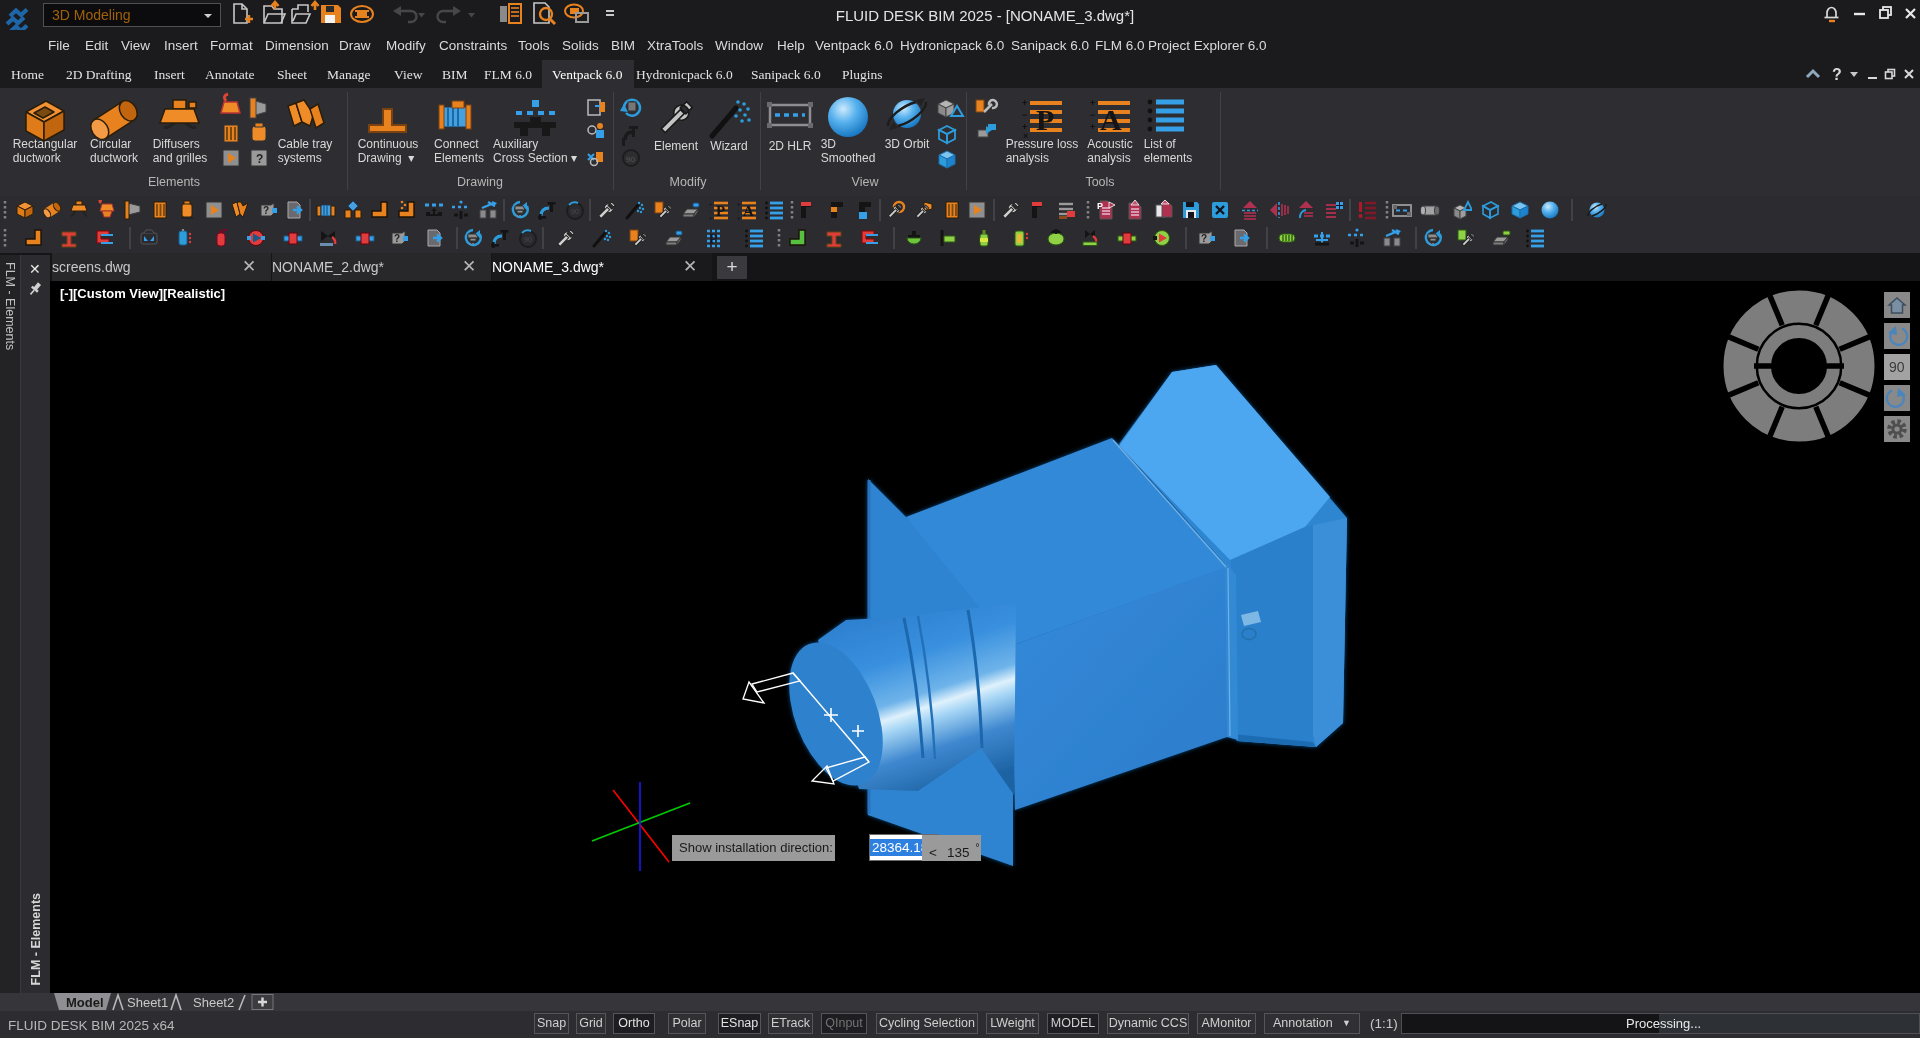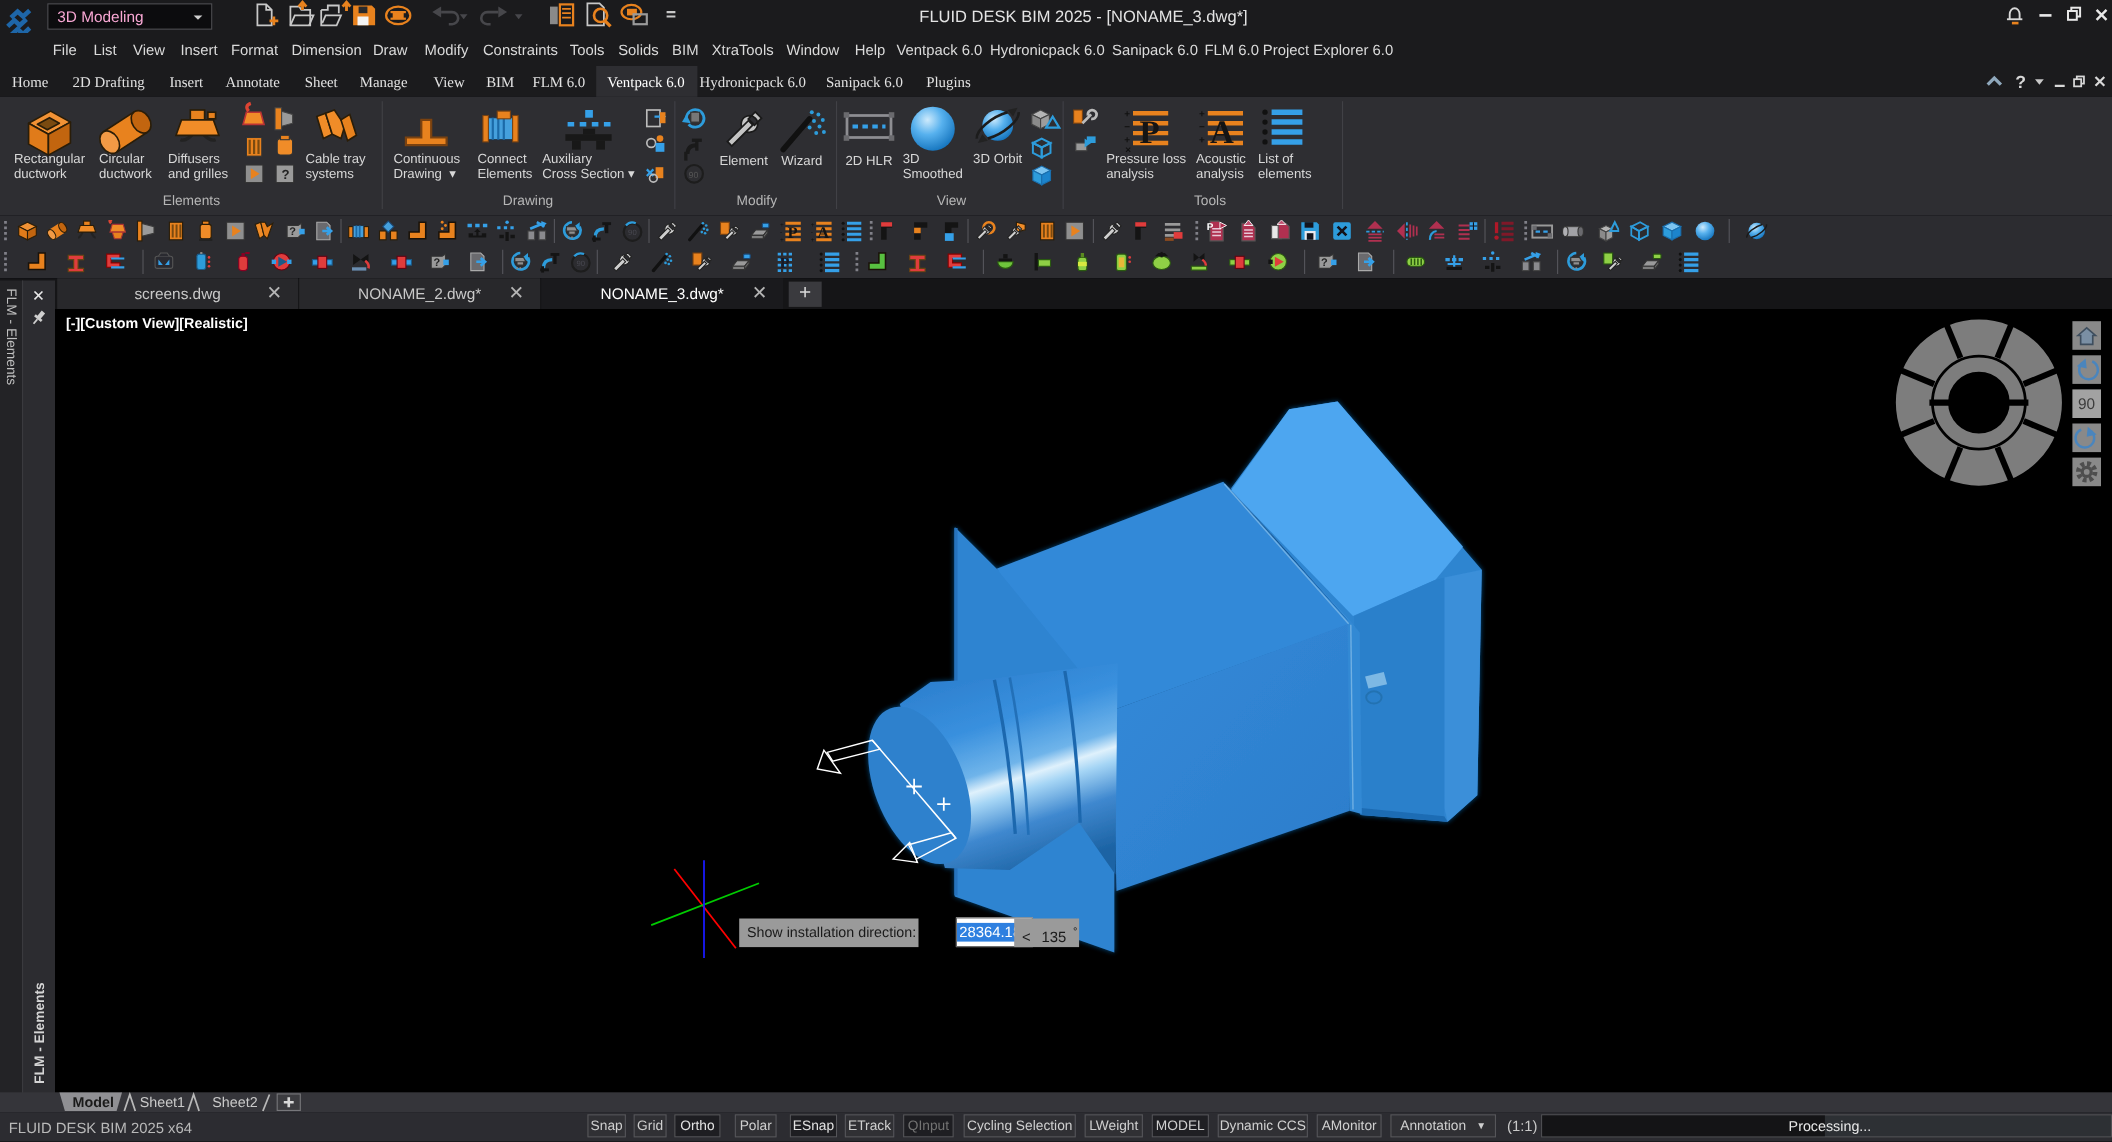--- a/index.html
+++ b/index.html
@@ -2,21 +2,21 @@
 <html><head>
 <meta charset="utf-8">
 <style>
 * { margin:0; padding:0; box-sizing:border-box; }
 html,body { width:1920px; height:1038px; overflow:hidden; background:#000; }
 body { font-family:"Liberation Sans", sans-serif; position:relative; }
 
 
 #titlebar { position:absolute; left:0; top:0; width:1920px; height:30px; background:#1b1b1d; }
 #title-text { position:absolute; left:50px; right:0; top:7px; text-align:center; color:#e4e4e4; font-size:15px; }
-#combo { position:absolute; left:43px; top:3px; width:150px; height:24px; background:#0c0c0e; border:1px solid #505054; color:#f9a8d4; font-size:14px; line-height:22px; padding-left:8px; }
+#combo { position:absolute; left:43px; top:3px; width:178px; height:24px; background:#0c0c0e; border:1px solid #505054; color:#a16207; font-size:14px; line-height:22px; padding-left:8px; }
 #combo .car { position:absolute; right:8px; top:10px; width:0; height:0; border-left:4.5px solid transparent; border-right:4.5px solid transparent; border-top:4.5px solid #cfcfcf; }
 
 
 #menubar { position:absolute; left:0; top:30px; width:1920px; height:30px; background:#1b1b1d; color:#dadada; font-size:13.5px; }
 #menubar span { position:absolute; top:8px; }
 
 
 #ribbontabs { position:absolute; left:0; top:60px; width:1920px; height:28px; background:#1b1b1d; color:#e2e2e2; font-size:13.5px; }
 #ribbontabs span { position:absolute; top:7px;font-family:Liberation Serif, serif; }
 #ribbontabs .active-bg { position:absolute; left:542px; top:0; width:92px; height:28px; background:#2e2e32; }
@@ -25,21 +25,21 @@
 #ribbon { position:absolute; left:0; top:88px; width:1920px; height:108px; background:#2e2e32; }
 #ribbon .gsep { position:absolute; top:4px; width:1px; height:98px; background:#414146; }
 #ribbon .glabel { position:absolute; top:87px; font-size:12.5px; color:#b6b6b6; text-align:center; transform:translateX(-50%); }
 .rlabel { position:absolute; color:#d8d8d8; font-size:12px; text-align:left; transform:translateX(-50%); line-height:13.5px; white-space:pre; }
 
 
 #toolbars { position:absolute; left:0; top:196px; width:1920px; height:57px; background:#2c2c30; }
 
 
 #doctabs { position:absolute; left:0; top:253px; width:1920px; height:28px; background:#151517; }
-.dtab { position:absolute; top:0; height:28px; color:#c9c9c9; font-size:14px; text-align:center; line-height:28px; }
+.dtab { position:absolute; top:0; height:28px; color:#c9c9c9; font-size:14px; line-height:28px; }
 .dtab .x { position:absolute; right:14px; top:6px; width:15px; height:15px; color:#b5b5b5; font-size:17px; line-height:15px; }
 
 
 #side1 { position:absolute; left:0; top:255px; width:20px; height:752px; background:#232326; }
 #side2 { position:absolute; left:20px; top:255px; width:30px; height:752px; background:#2c2c30; border-left:1px solid #3a3a3e; }
 .vtext { writing-mode:vertical-rl; color:#c0c0c0; font-size:12.5px; }
 
 
 #viewport { position:absolute; left:50px; top:281px; width:1870px; height:712px; background:#000; }
 #viewlabel { position:absolute; left:10px; top:5px; color:#fff; font-size:13px; font-weight:bold; }
@@ -143,21 +143,21 @@
     <line x1="19" y1="21" x2="25" y2="21" stroke="#e8821e" stroke-width="2.4"></line>
     <line x1="44" y1="14" x2="55" y2="14" stroke="#e8e8e8" stroke-width="2.4"></line>
     <rect x="73" y="7" width="8" height="8" fill="none" stroke="#e8e8e8" stroke-width="1.8"></rect>
     <rect x="70" y="10" width="8" height="8" fill="#1b1b1d" stroke="#e8e8e8" stroke-width="1.8"></rect>
     <path d="M96,9 l9,9 m0,-9 l-9,9" stroke="#e8e8e8" stroke-width="2.2"></path>
   </svg>
 </div>
 
 <div id="menubar">
   <span style="left:48px">File</span>
-    <span style="left:85px">List</span>
+    <span style="left:85px">Edit</span>
     <span style="left:121px">View</span>
   <span style="left:164px">Insert</span>
     <span style="left:210px">Format</span>
     <span style="left:265px">Dimension</span>
   <span style="left:339px">Draw</span>
     <span style="left:386px">Modify</span>
     <span style="left:439px">Constraints</span>
   <span style="left:518px">Tools</span>
     <span style="left:562px">Solids</span>
     <span style="left:611px">BIM</span>

